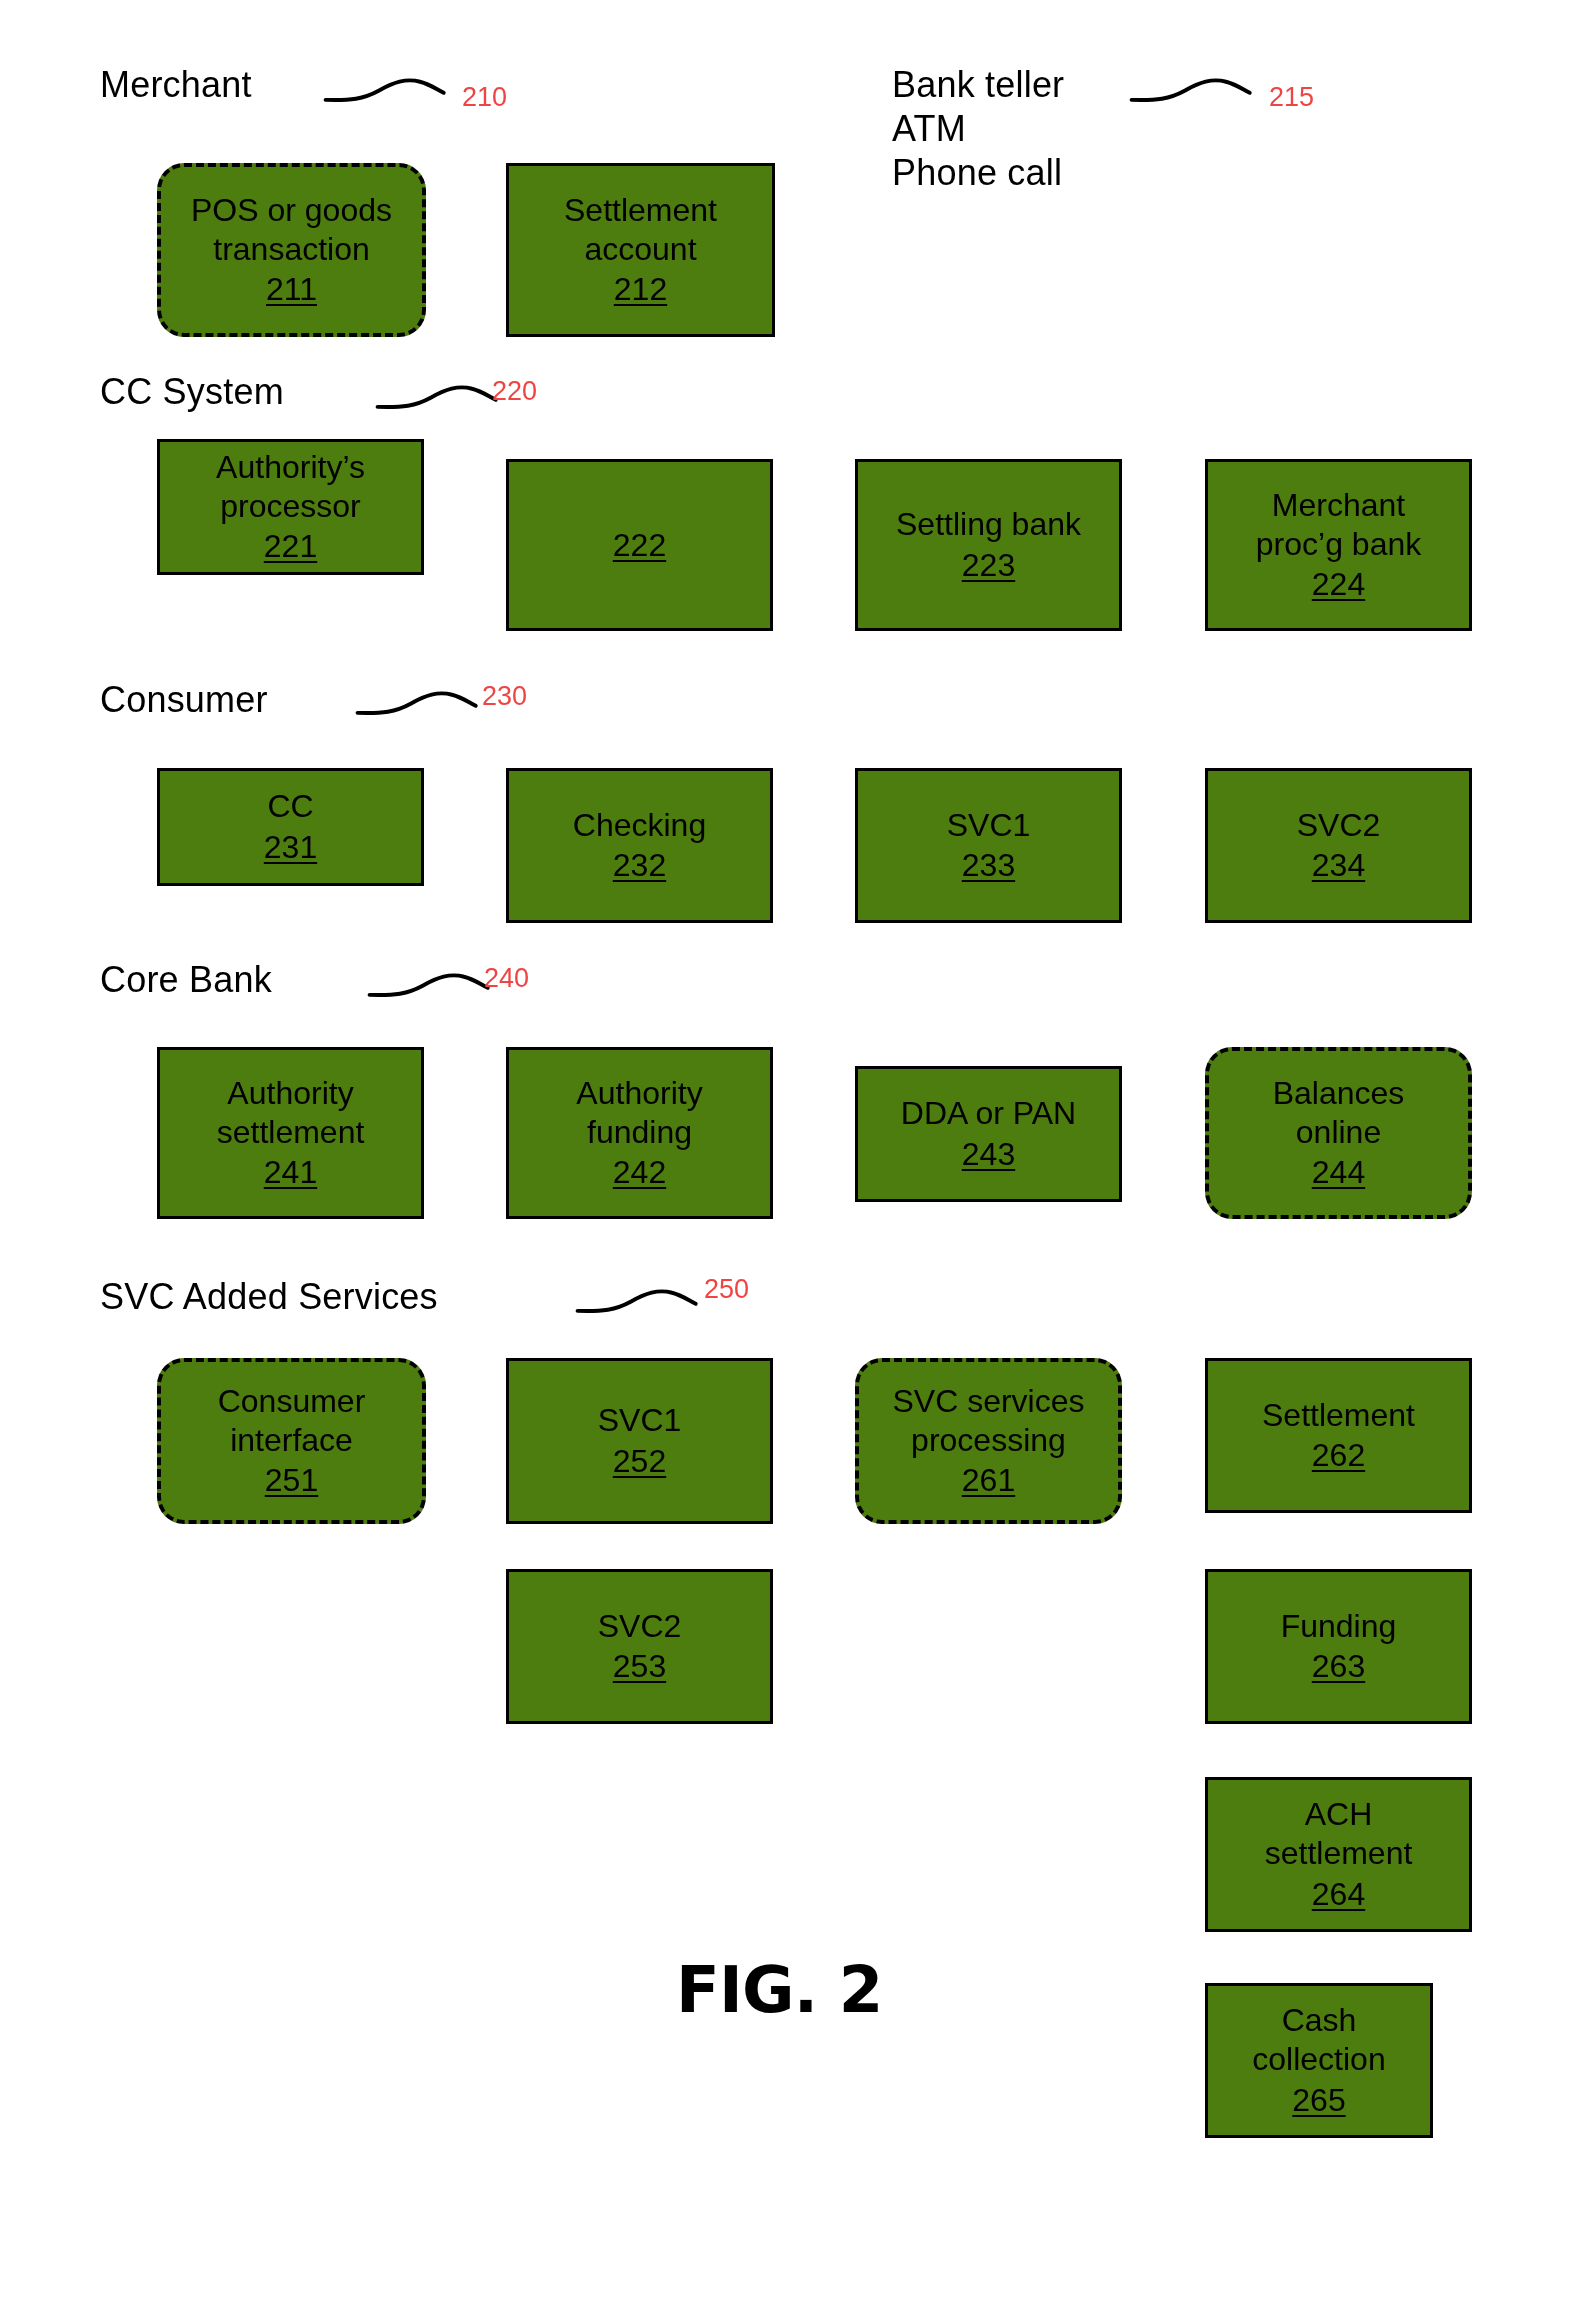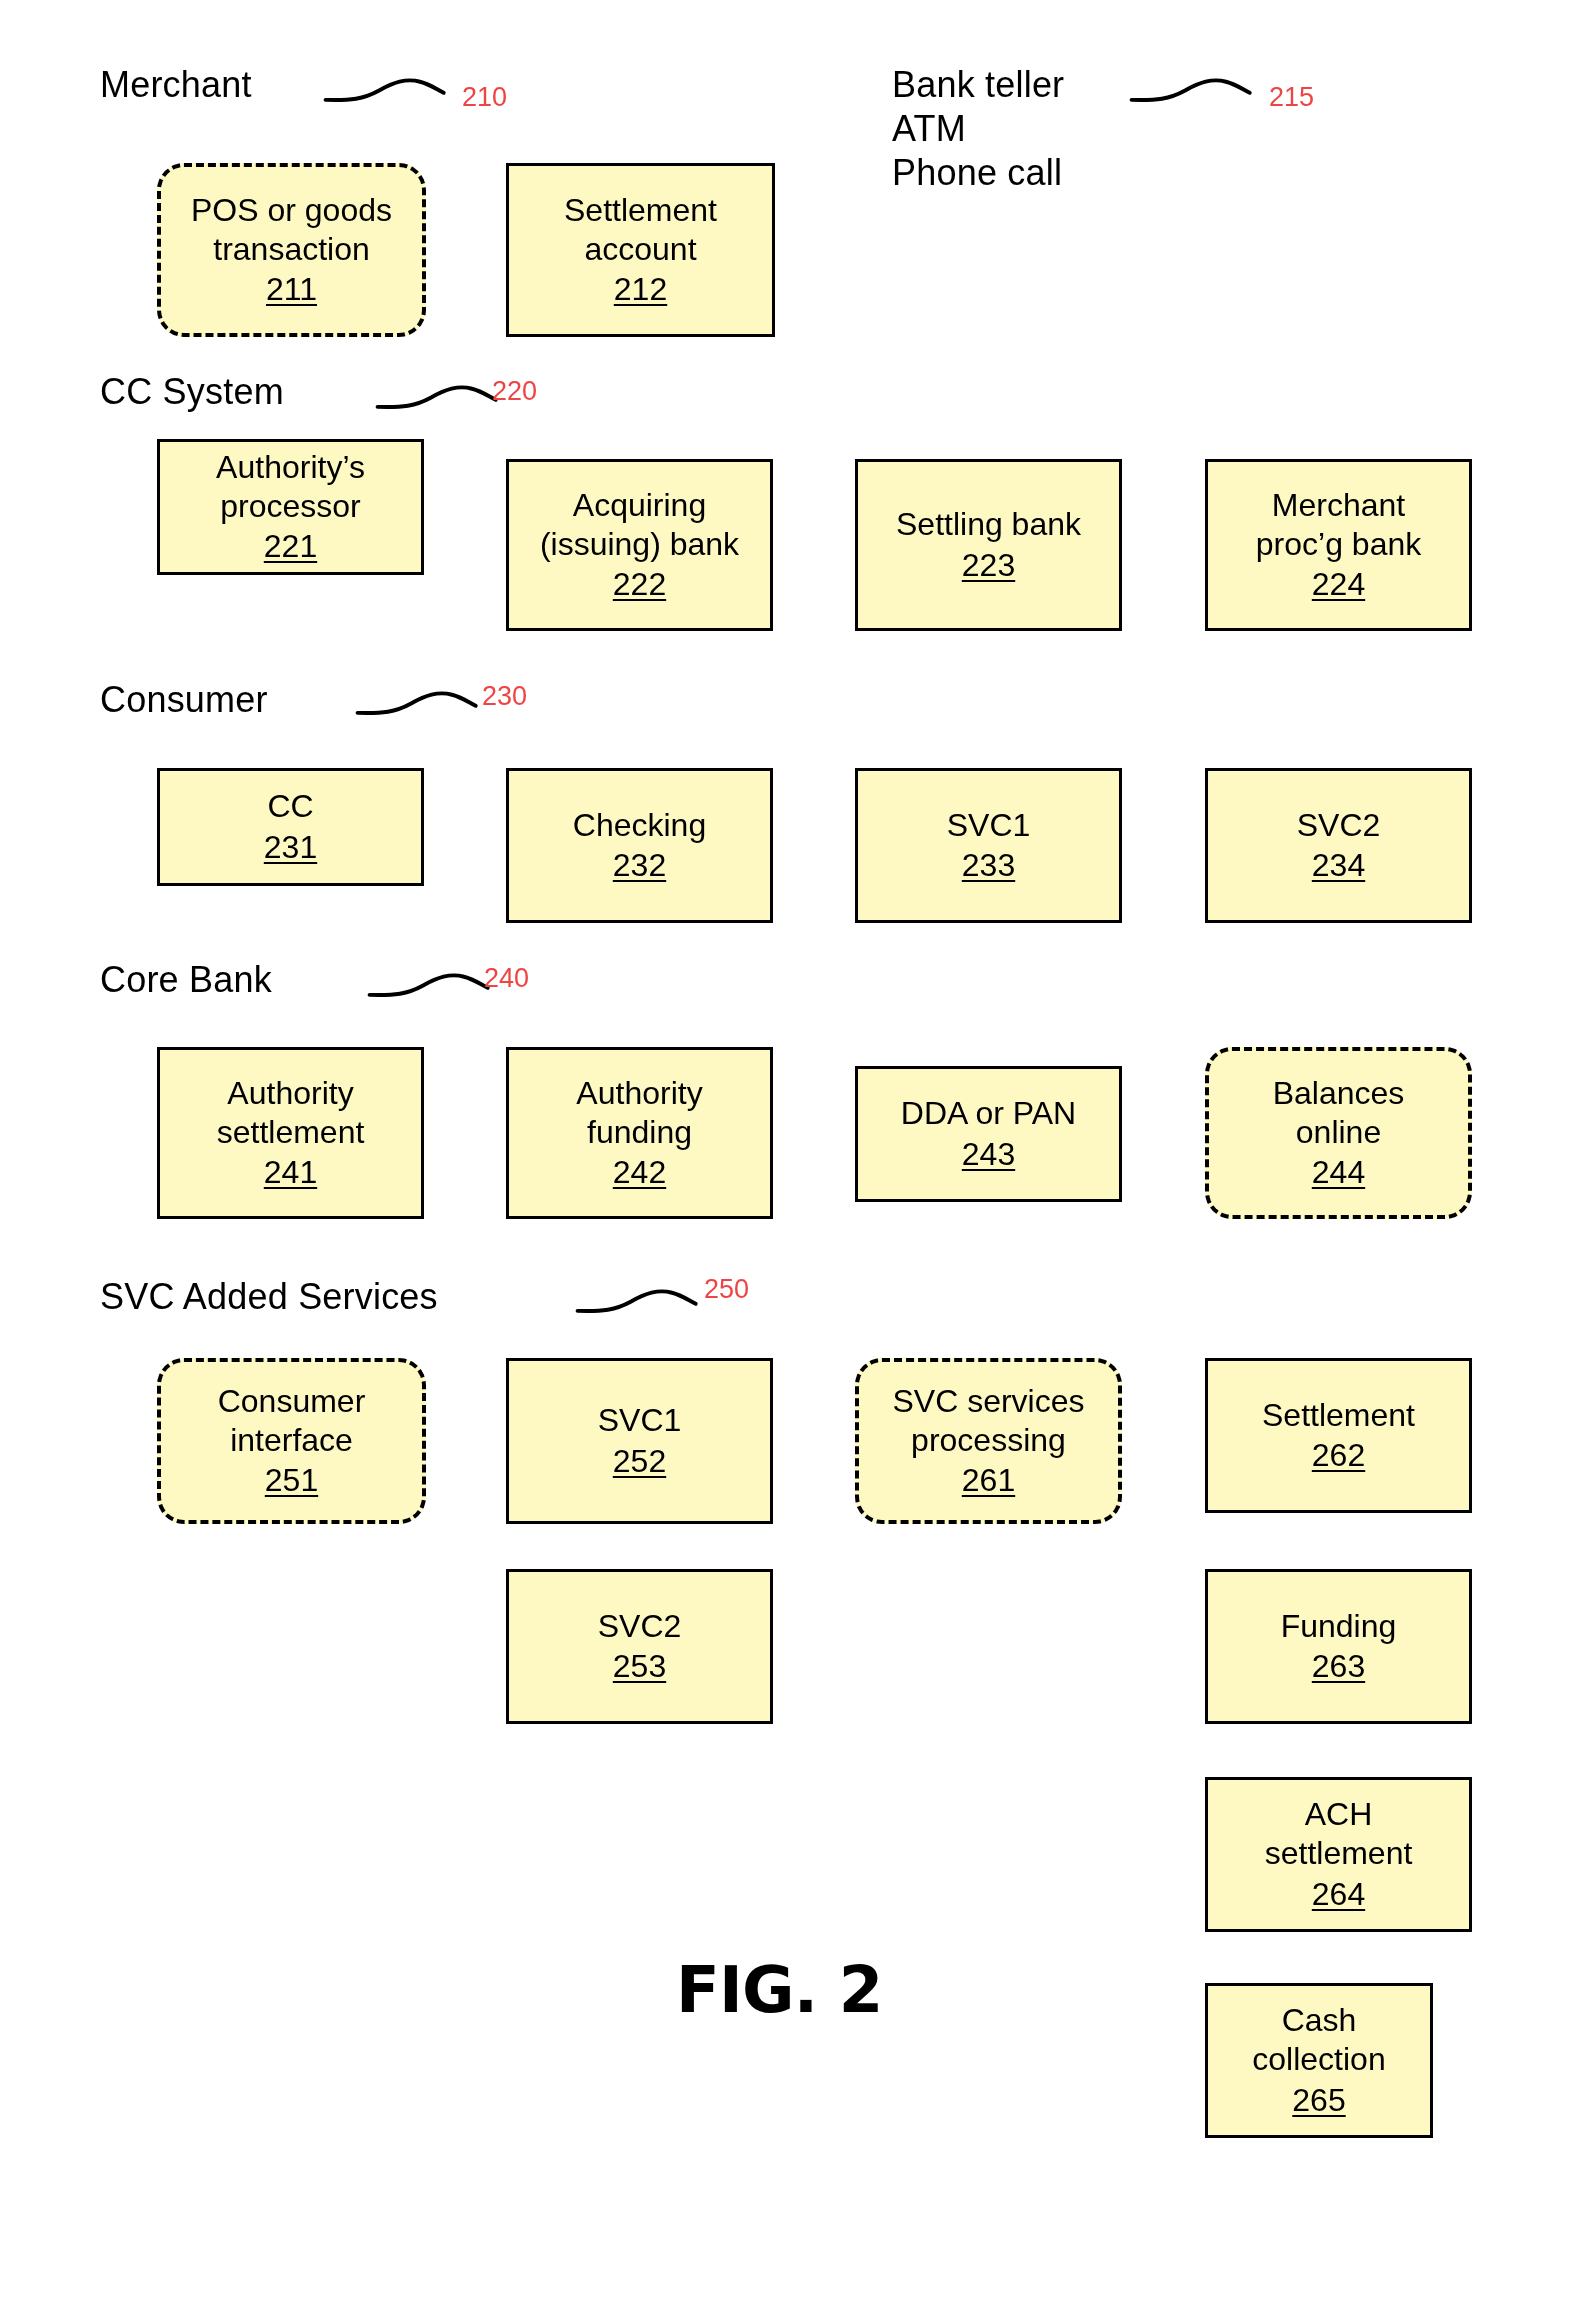--- a/index.html
+++ b/index.html
@@ -31,21 +31,21 @@
 
   
   .box{
     position:absolute;
     box-sizing:border-box;
     display:flex;
     flex-direction:column;
     align-items:center;
     justify-content:center;
     text-align:center;
-    background:#fef9c3;
+    background:#4d7c0f;
   }
   .box.solid{
     border:3.2px solid #000;
     border-radius:0;
   }
   .box.dashed{
     border:4.7px dashed #000;
     border-radius:27px;
   }
   .box .bt{
@@ -116,22 +116,20 @@
     </svg>
   </div>
   <div class="tier-ref" style="left:492px;top:376px;">220</div>
 
   <div class="box solid" style="left:157px;top:439px;width:267px;height:136px;">
     <span class="bt">Authority’s
 processor</span>
     <span class="bn">221</span>
   </div>
   <div class="box solid" style="left:506px;top:459px;width:267px;height:172px;">
-    <span class="bt">Acquiring
-(issuing) bank</span>
     <span class="bn">222</span>
   </div>
   <div class="box solid" style="left:855px;top:459px;width:267px;height:172px;">
     <span class="bt">Settling bank</span>
     <span class="bn">223</span>
   </div>
   <div class="box solid" style="left:1205px;top:459px;width:267px;height:172px;">
     <span class="bt">Merchant
 proc’g bank</span>
     <span class="bn">224</span>

